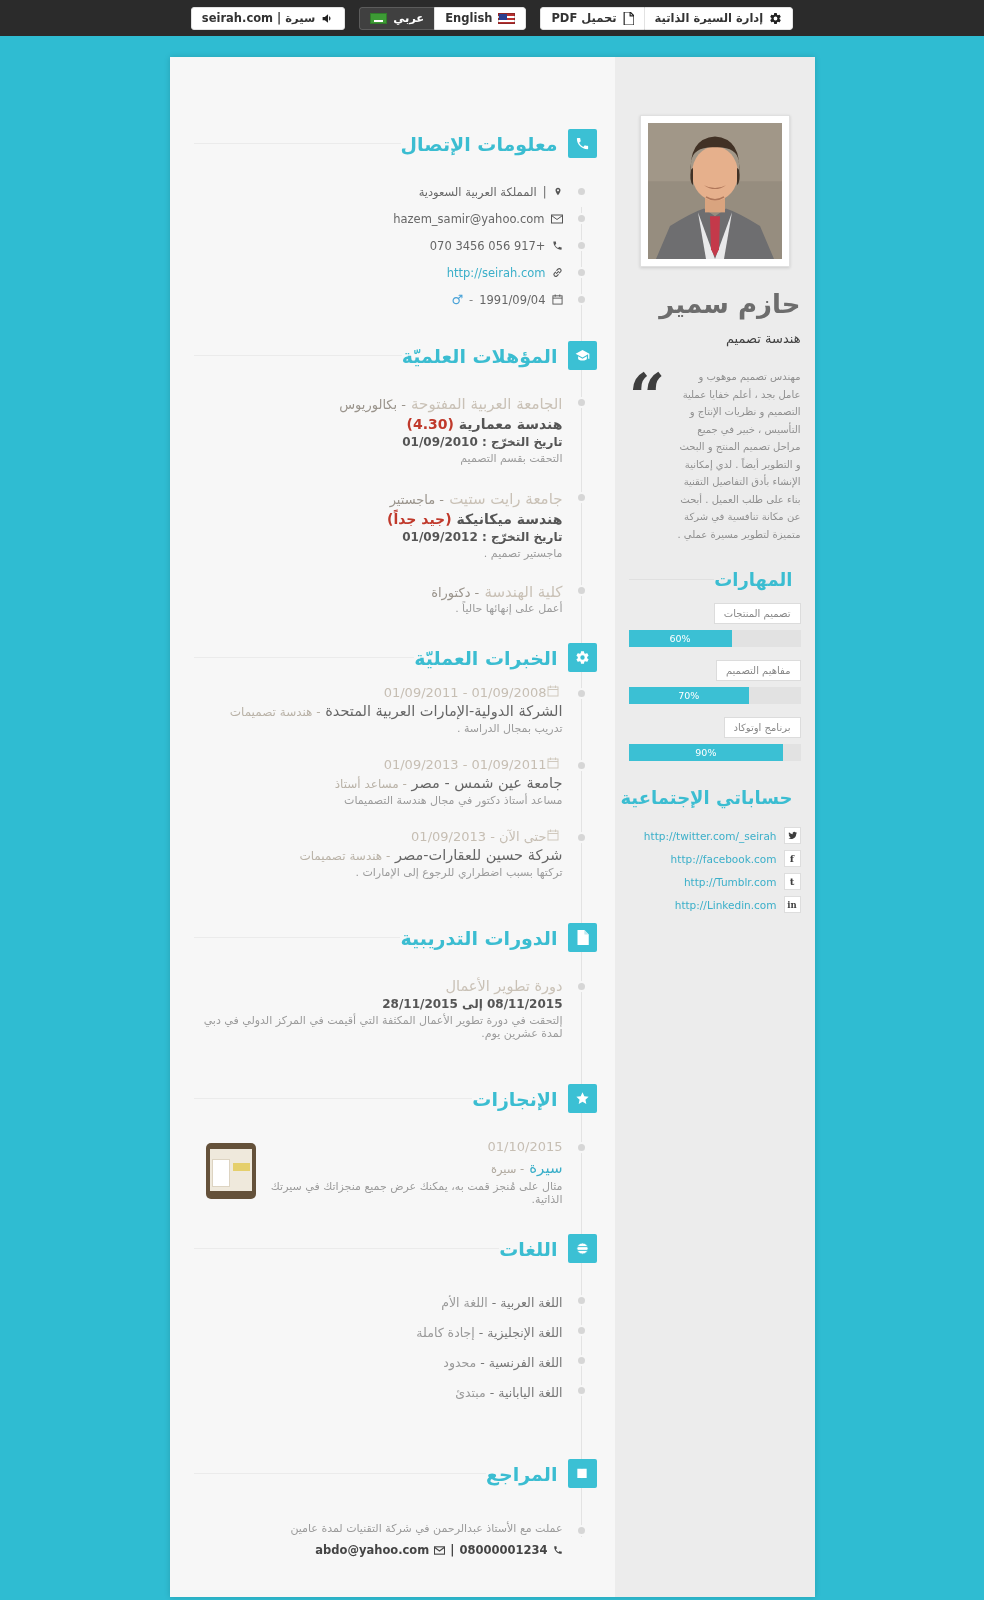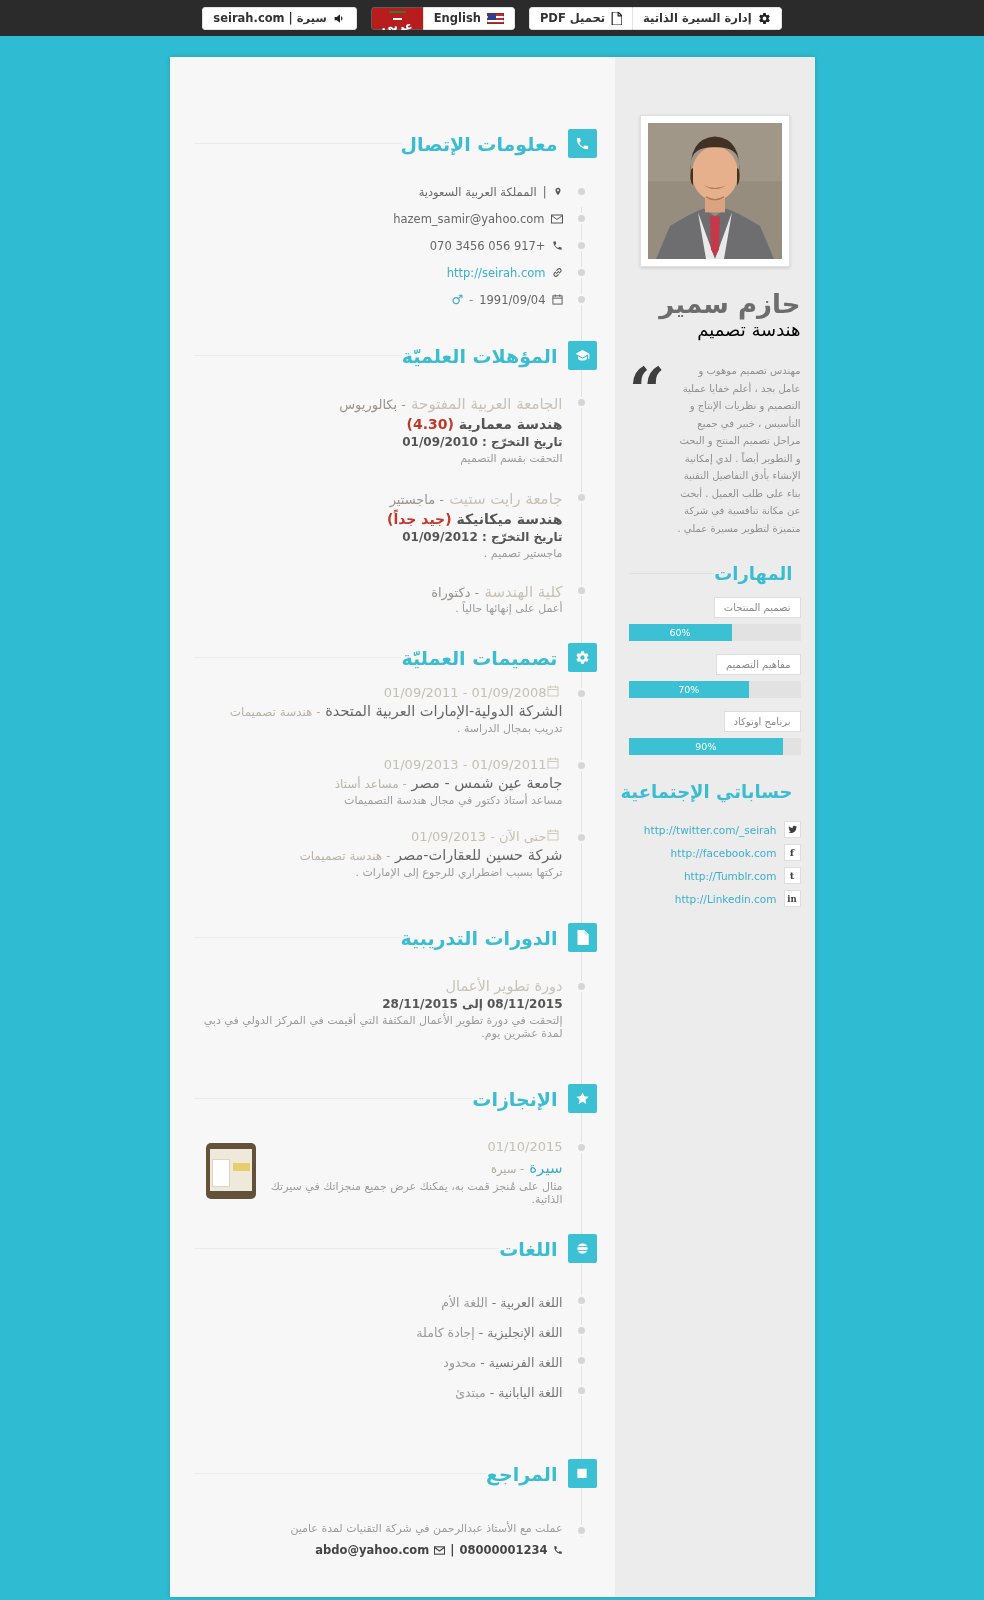--- a/index.html
+++ b/index.html
@@ -4,21 +4,21 @@
 <style>
   * { margin:0; padding:0; box-sizing:border-box; }
   html,body { width:984px; height:1600px; overflow:hidden; }
   body { background:#2fbcd2; font-family:"DejaVu Sans", sans-serif; }
 
   
   .topbar { height:36px; background:#2b2b2b; display:flex; align-items:center; justify-content:center; gap:14px; }
   .tb-btn { display:flex; align-items:center; gap:6px; background:#fff; color:#333; font-size:11.5px; font-weight:bold;
             border:1px solid #e2e2e2; border-radius:3px; padding:3px 10px; height:23px; cursor:pointer; }
   .tb-group { display:flex; border-radius:3px; overflow:hidden; }
-  .tb-dark { background:#b91c1c; color:#fff; border:1px solid #5c5c5c; border-right:none; border-radius:3px 0 0 3px;flex-direction:column; }
+  .tb-dark { background:#404040; color:#fff; border:1px solid #5c5c5c; border-right:none; border-radius:3px 0 0 3px; }
   .tb-light { border-radius:0 3px 3px 0; }
   .flag { width:17px; height:11px; display:inline-block; border:1px solid rgba(0,0,0,.2); }
   .flag-sa { background:#3d9b35; position:relative; }
   .flag-sa::after { content:""; position:absolute; left:3px; right:3px; top:6px; height:2px; background:#fff; }
   .flag-us { background:repeating-linear-gradient(#b53030 0 2px,#fff 2px 4px); position:relative; }
   .flag-us::after { content:""; position:absolute; left:0; top:0; width:8px; height:6px; background:#2c3f8f; }
   .tb-icon svg { display:block; }
 
   
   .wrapper { width:645px; margin:21px auto 0; display:flex; min-height:1488px; box-shadow:0 0 6px rgba(0,0,0,.15); }
@@ -77,21 +77,21 @@
 
   
   .r-name { font-size:17px; color:#8d8d8d; }
   .r-role { font-size:11.5px; color:#b3aca2; }
   .r-contact { display:flex; justify-content:flex-end; align-items:center; gap:5px; direction:ltr; font-size:11.5px; font-weight:bold; color:#444; margin-top:8px; }
 
   
   .photo-frame { width:150px; height:152px; margin:26px auto 0; background:#fff; border:1px solid #e0e0e0; box-shadow:0 1px 3px rgba(0,0,0,.15); padding:7px; }
   .photo-frame svg { display:block; width:100%; height:100%; }
   .sb-name { text-align:right; font-size:26px; color:#6d6d6d; margin-top:22px; direction:rtl; }
-  .sb-title { text-align:right; font-size:18px; color:#000000; margin-top:0; direction:rtl; }
+  .sb-title { text-align:right; font-size:13px; color:#404040; margin-top:12px; direction:rtl; }
   .quote { display:flex; margin-top:22px; gap:8px; }
   .quote-mark { flex:0 0 30px; color:#3e3e3e; font-size:64px; line-height:.9; font-weight:bold; font-family:"DejaVu Serif", serif; }
   .quote-text { font-size:10px; color:#8f8f8f; text-align:right; direction:rtl; line-height:1.75; }
   .sb-head { display:flex; align-items:center; margin-top:26px; }
   .sb-head .sec-line { background:#e0e0e0; }
   .sb-head-title { color:#3bbdd1; font-size:18px; margin-right:8px; white-space:nowrap; }
   .skill { margin-top:13px; }
   .skill-label { display:flex; justify-content:flex-end; }
   .skill-label span { background:#fff; border:1px solid #dcdcdc; font-size:10px; color:#888; padding:4px 9px; direction:rtl; }
   .bar { margin-top:6px; height:17px; background:#e2e2e2; }
@@ -251,21 +251,21 @@
     </div>
 
     <div class="gap28"></div>
 
     <div class="sec-head" dir="rtl">
       <span class="sec-icon">
         <svg width="15" height="15" viewBox="0 0 24 24">
             <path d="M19.4 13c.04-.32.06-.66.06-1s-.02-.68-.07-1l2.1-1.65c.2-.15.24-.42.12-.64l-2-3.46c-.12-.22-.39-.3-.61-.22l-2.49 1c-.52-.4-1.08-.73-1.69-.98l-.38-2.65A.49.49 0 0 0 14 2h-4c-.25 0-.46.18-.49.42l-.38 2.65c-.61.25-1.17.59-1.69.98l-2.49-1c-.23-.09-.49 0-.61.22l-2 3.46c-.13.22-.07.49.12.64L4.56 11c-.05.32-.08.66-.08 1s.03.68.07 1l-2.1 1.65c-.2.15-.25.42-.12.64l2 3.46c.12.22.39.3.61.22l2.49-1c.52.4 1.08.73 1.69.98l.38 2.65c.03.24.24.42.49.42h4c.25 0 .46-.18.49-.42l.38-2.65c.61-.25 1.17-.59 1.69-.98l2.49 1c.23.09.49 0 .61-.22l2-3.46c.12-.22.07-.49-.12-.64L19.4 13zM12 15.5a3.5 3.5 0 1 1 0-7 3.5 3.5 0 0 1 0 7z" fill="#fff"></path>
           </svg>
       </span>
-      <h2 class="sec-title">تصميمات العمليّة</h2>
+      <h2 class="sec-title">الخبرات العمليّة</h2>
       <span class="sec-line"></span>
     </div>
     <div class="sec-body" style="margin-top:13px;">
       <div class="entry">
         <span class="dot"></span>
         <div class="x-dates"><span>01/09/2011 - 01/09/2008</span><span class="cal"><svg width="12" height="12" viewBox="0 0 24 24">
                 <rect x="2" y="4" width="20" height="18" fill="none" stroke="#d0c9be" stroke-width="2"></rect>
                 <path d="M2 9h20M7 1v5M17 1v5" stroke="#d0c9be" stroke-width="2"></path>
               </svg></span></div>
         <div class="x-org"><span>الشركة الدولية-الإمارات العربية المتحدة</span>

